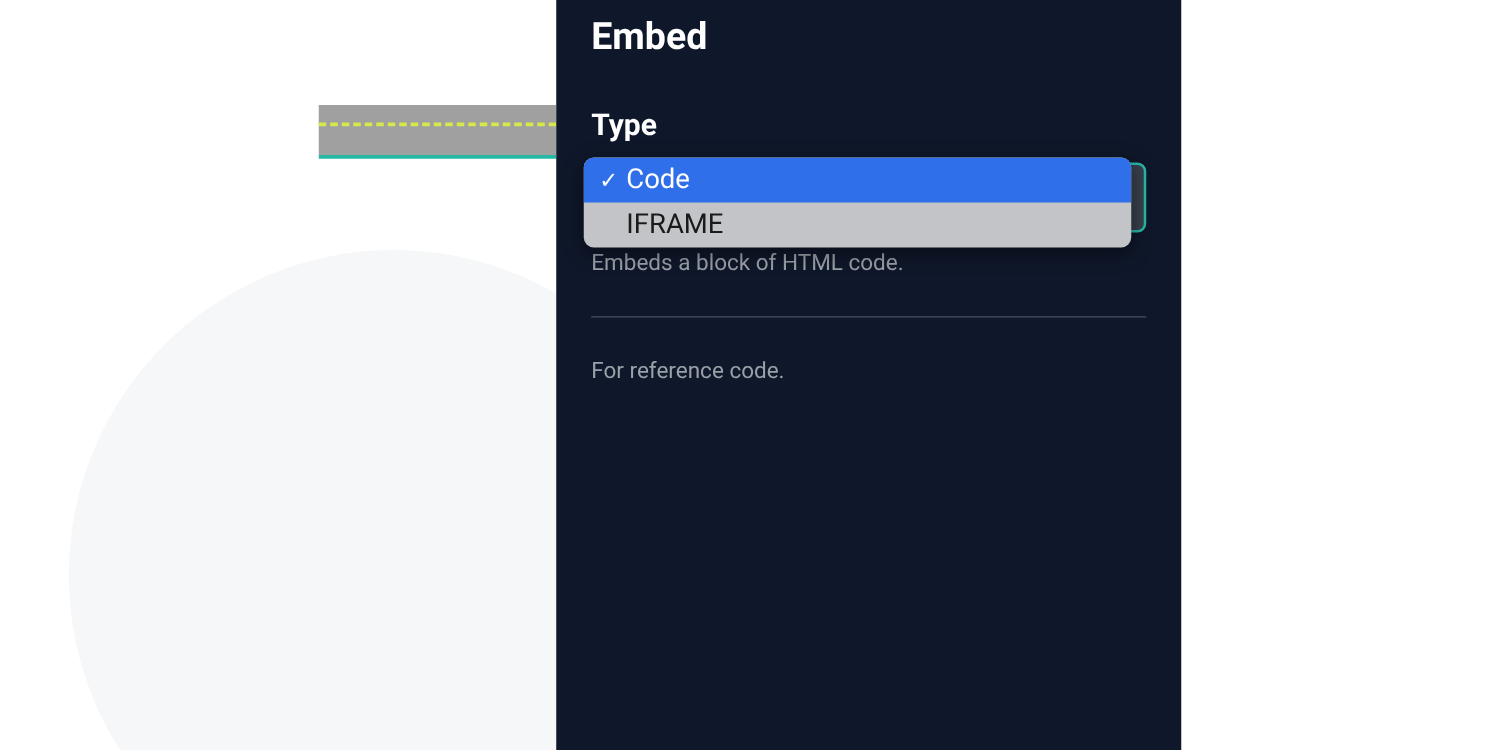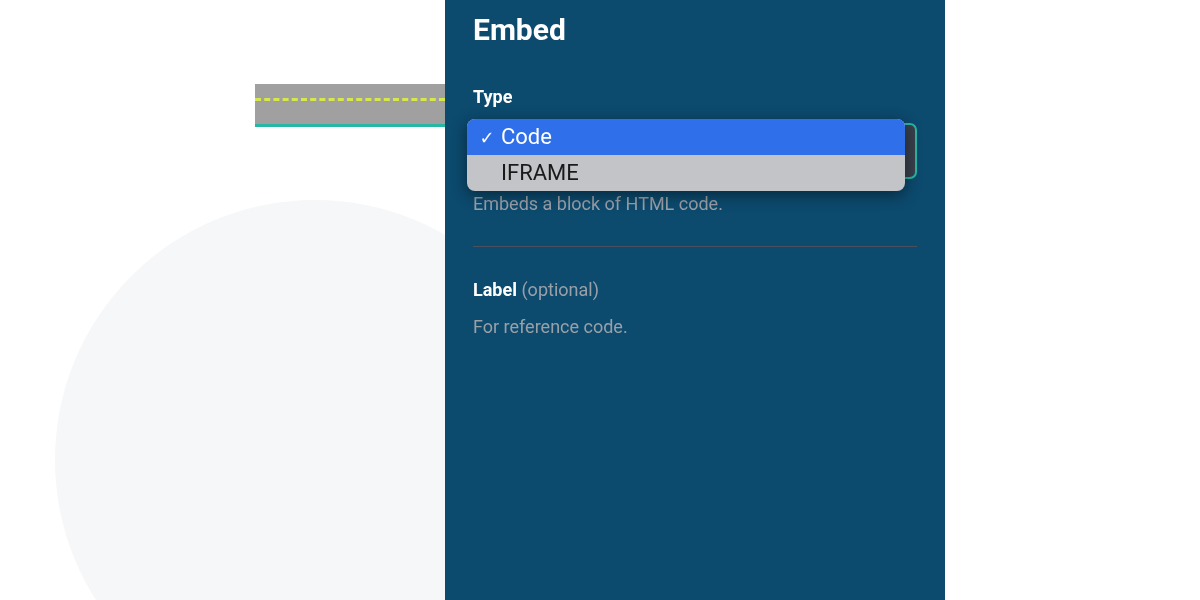--- a/index.html
+++ b/index.html
@@ -45,33 +45,33 @@
     height: 520px;
     border-radius: 50%;
     background: #f6f7f8;
   }
   .sidebar {
     position: absolute;
     left: 445px;
     top: 0;
     width: 500px;
     height: 600px;
-    background: #0c4a6e;
+    background: #0f172a;
     padding: 12px 28px 0 28px;
     color: #e8eaed;
   }
   .panel-title {
     font-size: 30px;
     font-weight: 700;
     color: #fff;
     margin-bottom: 38px;
     line-height: 1.2;
   }
   .field-label-row {
-    font-size: 18px;
+    font-size: 24px;
     margin-bottom: 16px;
   }
   .field-label {
     font-weight: 700;
     color: #fff;
   }
   .field-optional {
     color: #9aa0a8;
     font-weight: 400;
   }
@@ -176,20 +176,16 @@
         <span class="check-icon">✓</span>
         <span class="option-text">IFRAME</span>
       </div>
     </div>
   </div>
 
   <p class="help-text">Embeds a block of HTML code.</p>
 
   <hr class="divider">
 
-  <div class="field-label-row">
-    <span class="field-label">Label</span>
-    <span class="field-optional">(optional)</span>
-  </div>
 
 
   <p class="help-text">For reference code.</p>
 </aside>
 
 </body></html>

